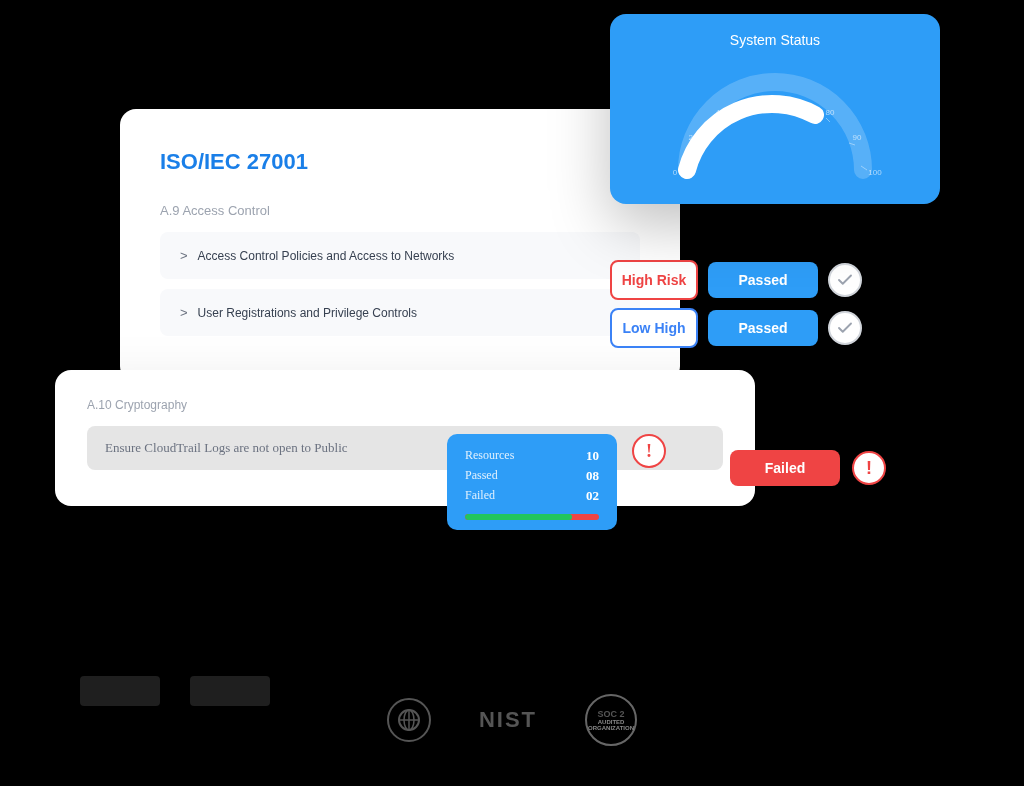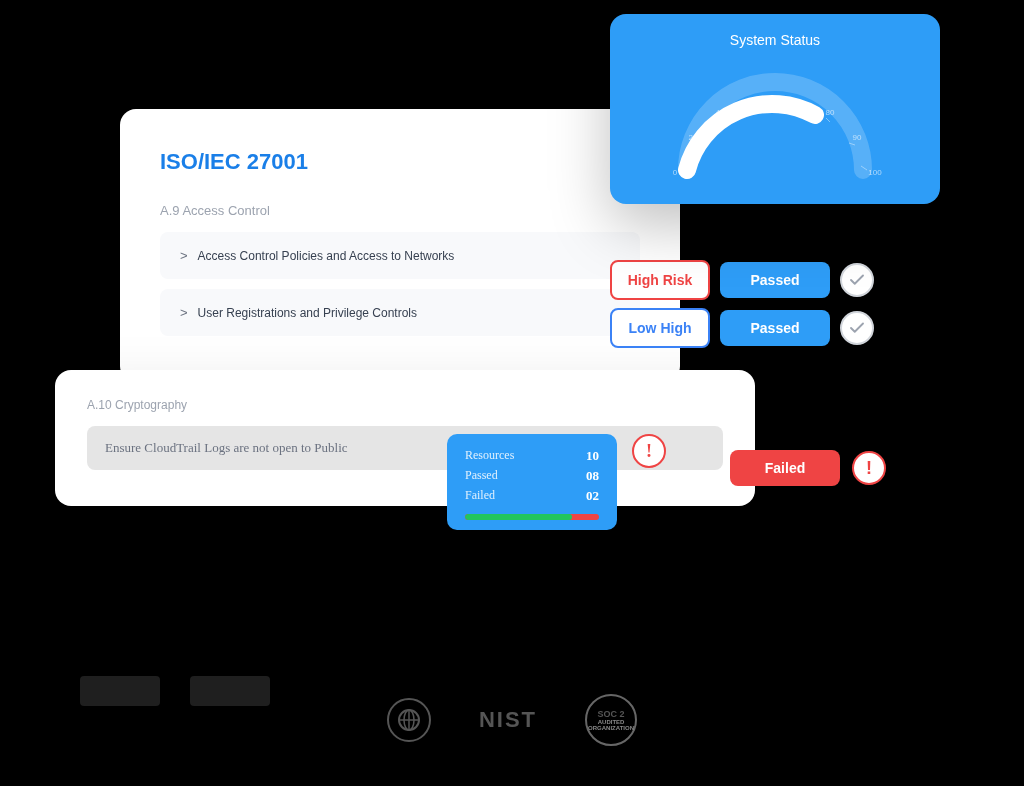--- a/index.html
+++ b/index.html
@@ -109,21 +109,21 @@
       gap: 8px;
     }
 
     .badge-row {
       display: flex;
       align-items: center;
       gap: 10px;
     }
 
     .risk-badge {
-      width: 100px;
+      width: 88px;
       padding: 10px 0;
       border-radius: 8px;
       text-align: center;
       font-size: 14px;
       font-weight: 600;
     }
 
     .risk-badge.high {
       border: 2px solid #ef4444;
       color: #ef4444;

